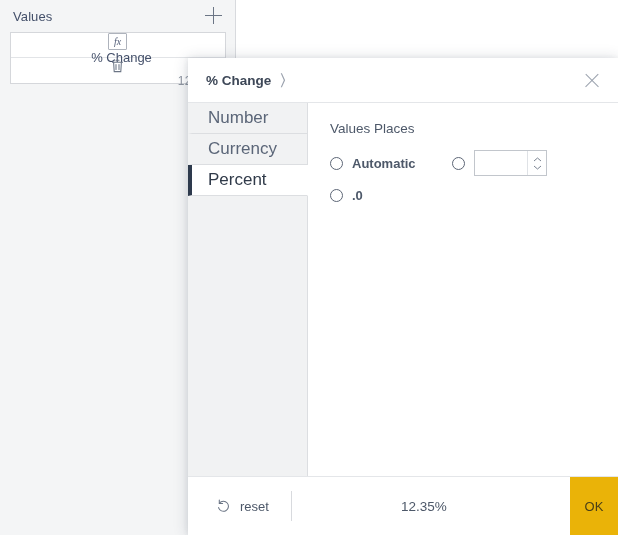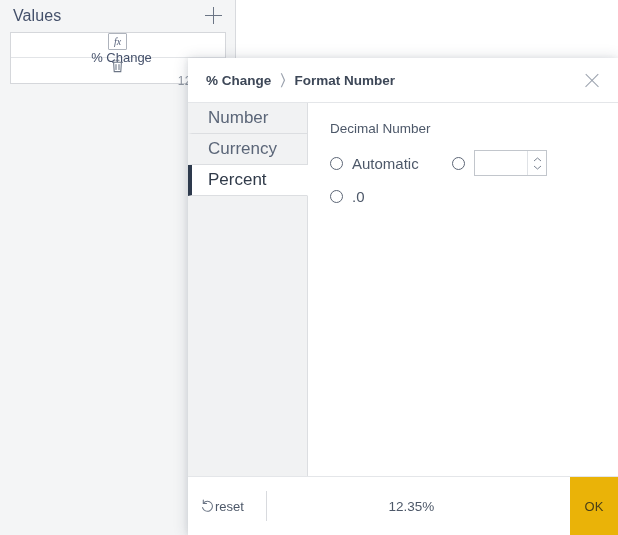--- a/index.html
+++ b/index.html
@@ -31,21 +31,21 @@
     left: 0; top: 0;
     width: 100%;
     height: 32px;
     display: flex;
     align-items: center;
     padding: 0 12px 0 13px;
     box-sizing: border-box;
     background: #f4f5f6;
   }
   #values-title {
-    font-size: 16px;
+    font-size: 13px;
     color: #44506a;
     letter-spacing: .1px;
   }
   #add-value-button {
     margin-left: auto;
     width: 18px; height: 18px;
     position: relative;
     cursor: pointer;
   }
   #add-value-button::before,
@@ -271,22 +271,23 @@
   }
   .radio-option.checked .radio-mark::after {
     content: "";
     position: absolute;
     left: 2.4px; top: 2.4px;
     width: 5.6px; height: 5.6px;
     border-radius: 50%;
     background: #3d4757;
   }
   .radio-label {
-    font-size: 15px;
+    font-size: 13px;
     color: #4d5869;
+    font-weight: bold;
   }
   #decimal-spinner-wrap {
     display: flex;
     align-items: center;
     width: 73px;
     height: 26px;
     border: 1px solid #c2c6cc;
     background: #fff;
     box-sizing: border-box;
   }
@@ -319,21 +320,22 @@
     position: absolute;
     left: 0; right: 0; bottom: 0;
     height: 58px;
     border-top: 1px solid #e4e6e9;
     display: flex;
     align-items: stretch;
   }
   #reset-button {
     display: flex;
     align-items: center;
-    padding-left: 12px;
+    gap: 9px;
+    padding-left: 28px;
     padding-right: 22px;
     cursor: pointer;
   }
   #reset-label {
     font-size: 13px;
     color: #4d5869;
   }
   #footer-divider {
     width: 1px;
     background: #d8dade;
@@ -406,35 +408,34 @@
 </div>
 
 <div id="right-backdrop"></div>
 
 <div id="format-dialog">
 
   <div id="dialog-header">
     <div id="breadcrumb">
       <span>% Change</span>
       <span id="breadcrumb-separator">〉</span>
-      <span>Format Number</span>
     </div>
     <div id="dialog-close-button"></div>
   </div>
 
   <div id="dialog-body">
 
     <div id="category-sidebar">
       <div class="category-item">Number</div>
       <div class="category-item">Currency</div>
       <div class="category-item selected">Percent</div>
     </div>
 
     <div id="options-pane">
-      <div id="decimal-places-label">Decimal Number</div>
+      <div id="decimal-places-label">Values Places</div>
 
       <div class="radio-grid">
 
         <div class="radio-option">
           <span class="radio-mark"></span>
           <span class="radio-label">Automatic</span>
         </div>
 
         <div class="radio-option">
           <span class="radio-mark"></span>

